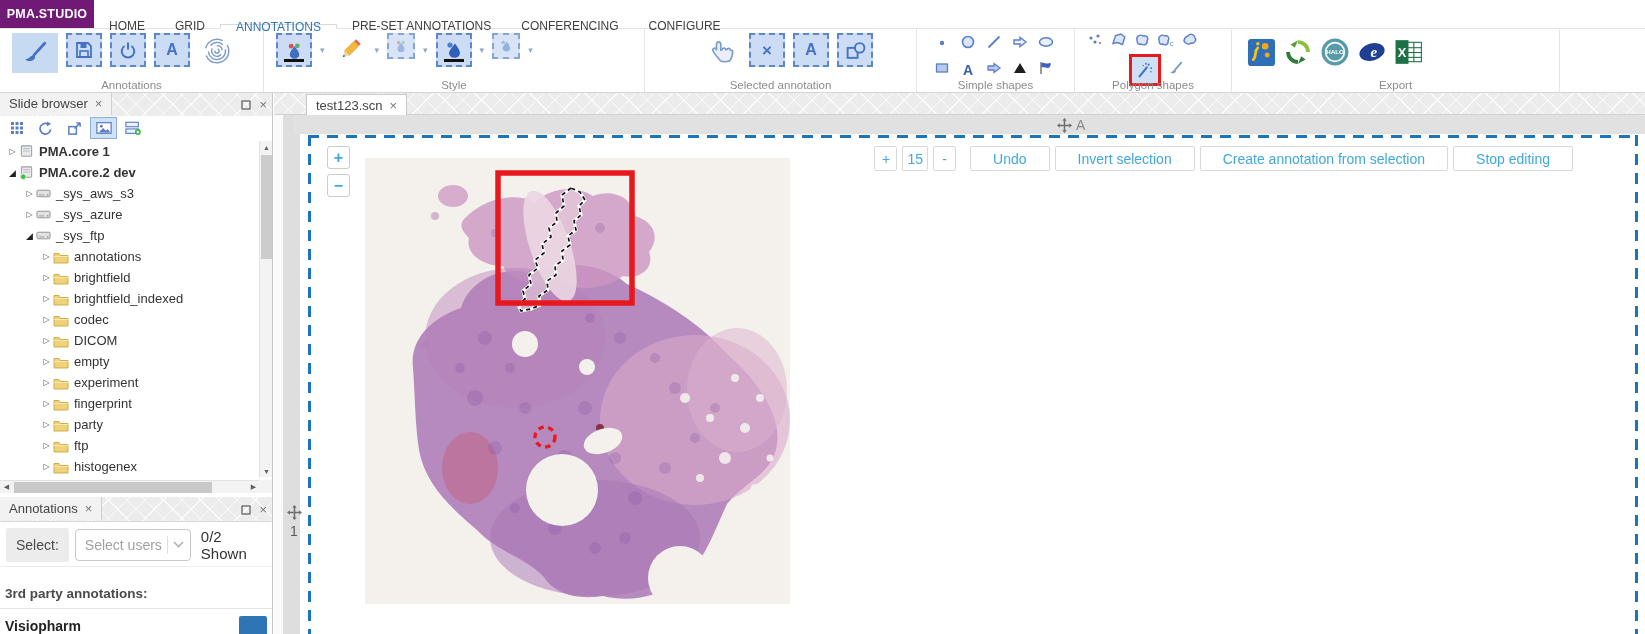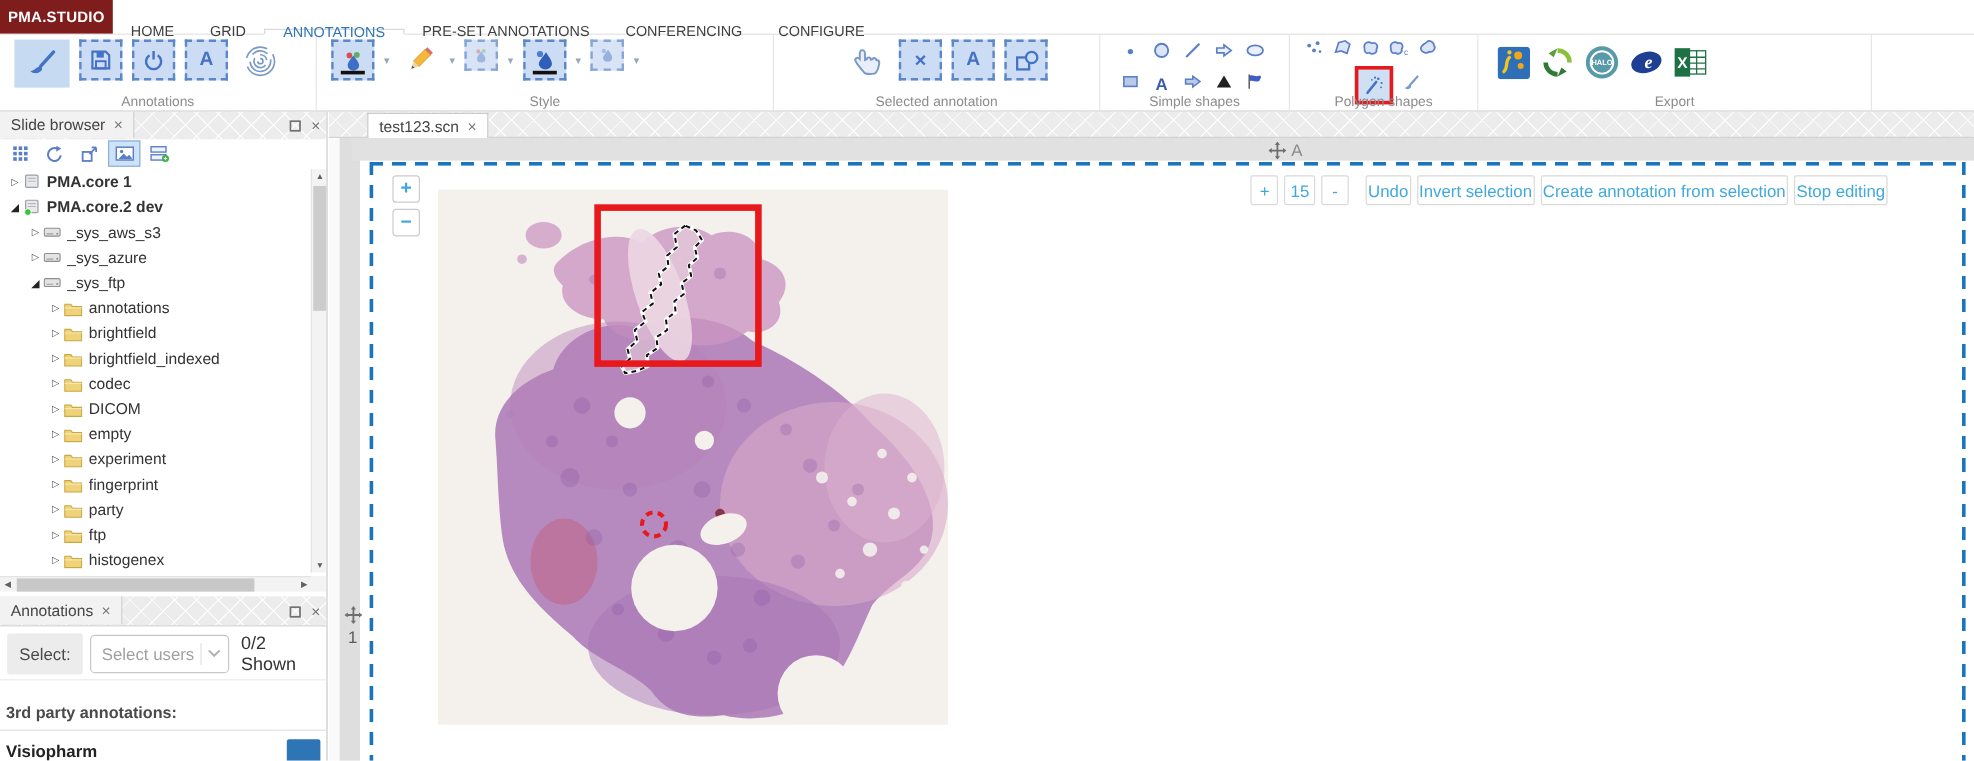--- a/index.html
+++ b/index.html
@@ -3,21 +3,21 @@
 <meta charset="utf-8">
 <style>
   html,body{margin:0;padding:0;}
   body{width:1645px;height:634px;overflow:hidden;position:relative;background:#fff;
        font-family:"Liberation Sans",sans-serif;-webkit-font-smoothing:antialiased;}
   #app{position:absolute;inset:0;}
 
   
   .menubar{position:absolute;top:0;left:0;right:0;height:28px;display:flex;align-items:stretch;
            border-bottom:1px solid #e3e3e3;background:#fff;z-index:30;}
-  .brand{width:94px;background:#7f1d1d;color:#fff;font-weight:bold;font-size:12.5px;
+  .brand{width:94px;background:#701a75;color:#fff;font-weight:bold;font-size:12.5px;
          display:flex;align-items:center;justify-content:center;letter-spacing:.2px;}
   .mtab{display:flex;align-items:center;padding:0 15px;font-size:12px;color:#3f3f3f;cursor:default;margin-top:24px;}
   .mtab.active{color:#2e75b6;border:1px solid #d9d9d9;border-bottom:1px solid #fff;
                margin-bottom:-1px;background:#fff;z-index:2;}
 
   
   .ribbon{position:absolute;top:28px;left:0;right:0;height:64px;display:flex;background:#fff;
           border-bottom:1px solid #d5d5d5;z-index:20;}
   .rgroup{position:relative;border-right:1px solid #e6e6e6;box-sizing:border-box;padding:5px 10px 14px 12px;}
   .rlabel{position:absolute;bottom:1px;left:0;right:0;text-align:center;font-size:11.5px;color:#8c8c8c;}
@@ -92,21 +92,21 @@
   .dash-v{position:absolute;width:3px;background:repeating-linear-gradient(180deg,#1b75bc 0 11px,rgba(0,0,0,0) 11px 19px);z-index:5;}
   .handleA{position:absolute;top:25px;left:783px;display:flex;align-items:center;gap:4px;z-index:6;color:#8a8a8a;font-size:14px;}
   .handle1{position:absolute;left:13px;top:413px;z-index:6;}
   .handle1num{position:absolute;left:16px;top:431px;z-index:6;color:#5a5a5a;font-size:14px;}
   .zoomctl{position:absolute;left:53px;top:54px;display:flex;flex-direction:column;gap:5px;z-index:8;}
   .zbtn{width:23px;height:23px;background:#fff;border:1px solid #ccc;border-radius:3px;color:#41a8dd;
         font-size:16px;font-weight:bold;display:flex;align-items:center;justify-content:center;padding:0;}
   .actionbar{position:absolute;top:54px;right:72px;display:flex;gap:5px;z-index:8;}
   .abtn{height:25px;background:#fff;border:1px solid #d9d9d9;border-radius:2px;color:#41a8dd;
         font-size:14px;font-family:"Liberation Sans",sans-serif;display:flex;align-items:center;justify-content:center;
-        padding:0 1px;box-sizing:border-box;}
+        padding:0 22px;box-sizing:border-box;}
   .abtn.sm{min-width:23px;padding:0 4px;}
   .abtn.gap{margin-left:9px;}
   .slidewrap{position:absolute;left:91px;top:66px;z-index:7;}
 </style>
 </head>
 <body>
 
 <div id="app">
 
   <div class="menubar">

